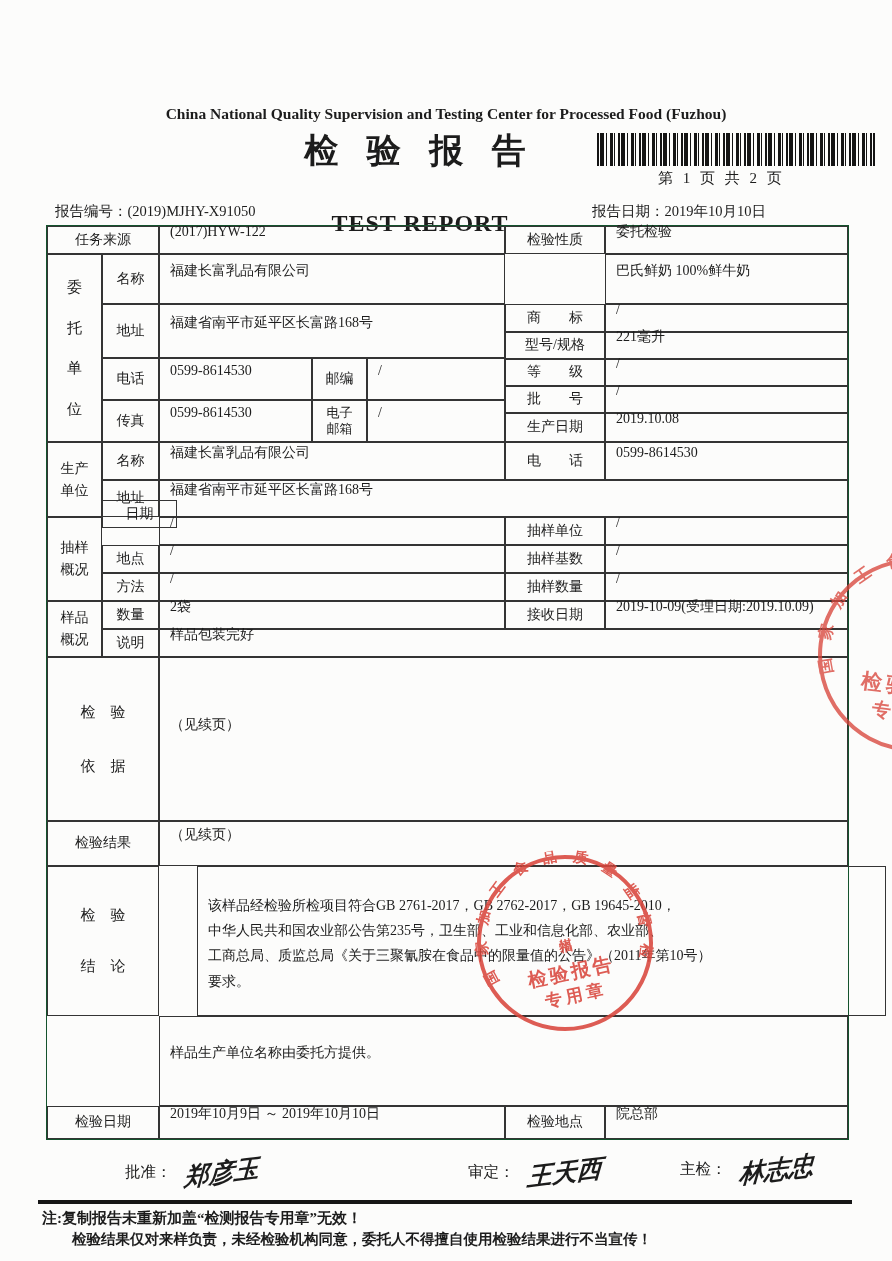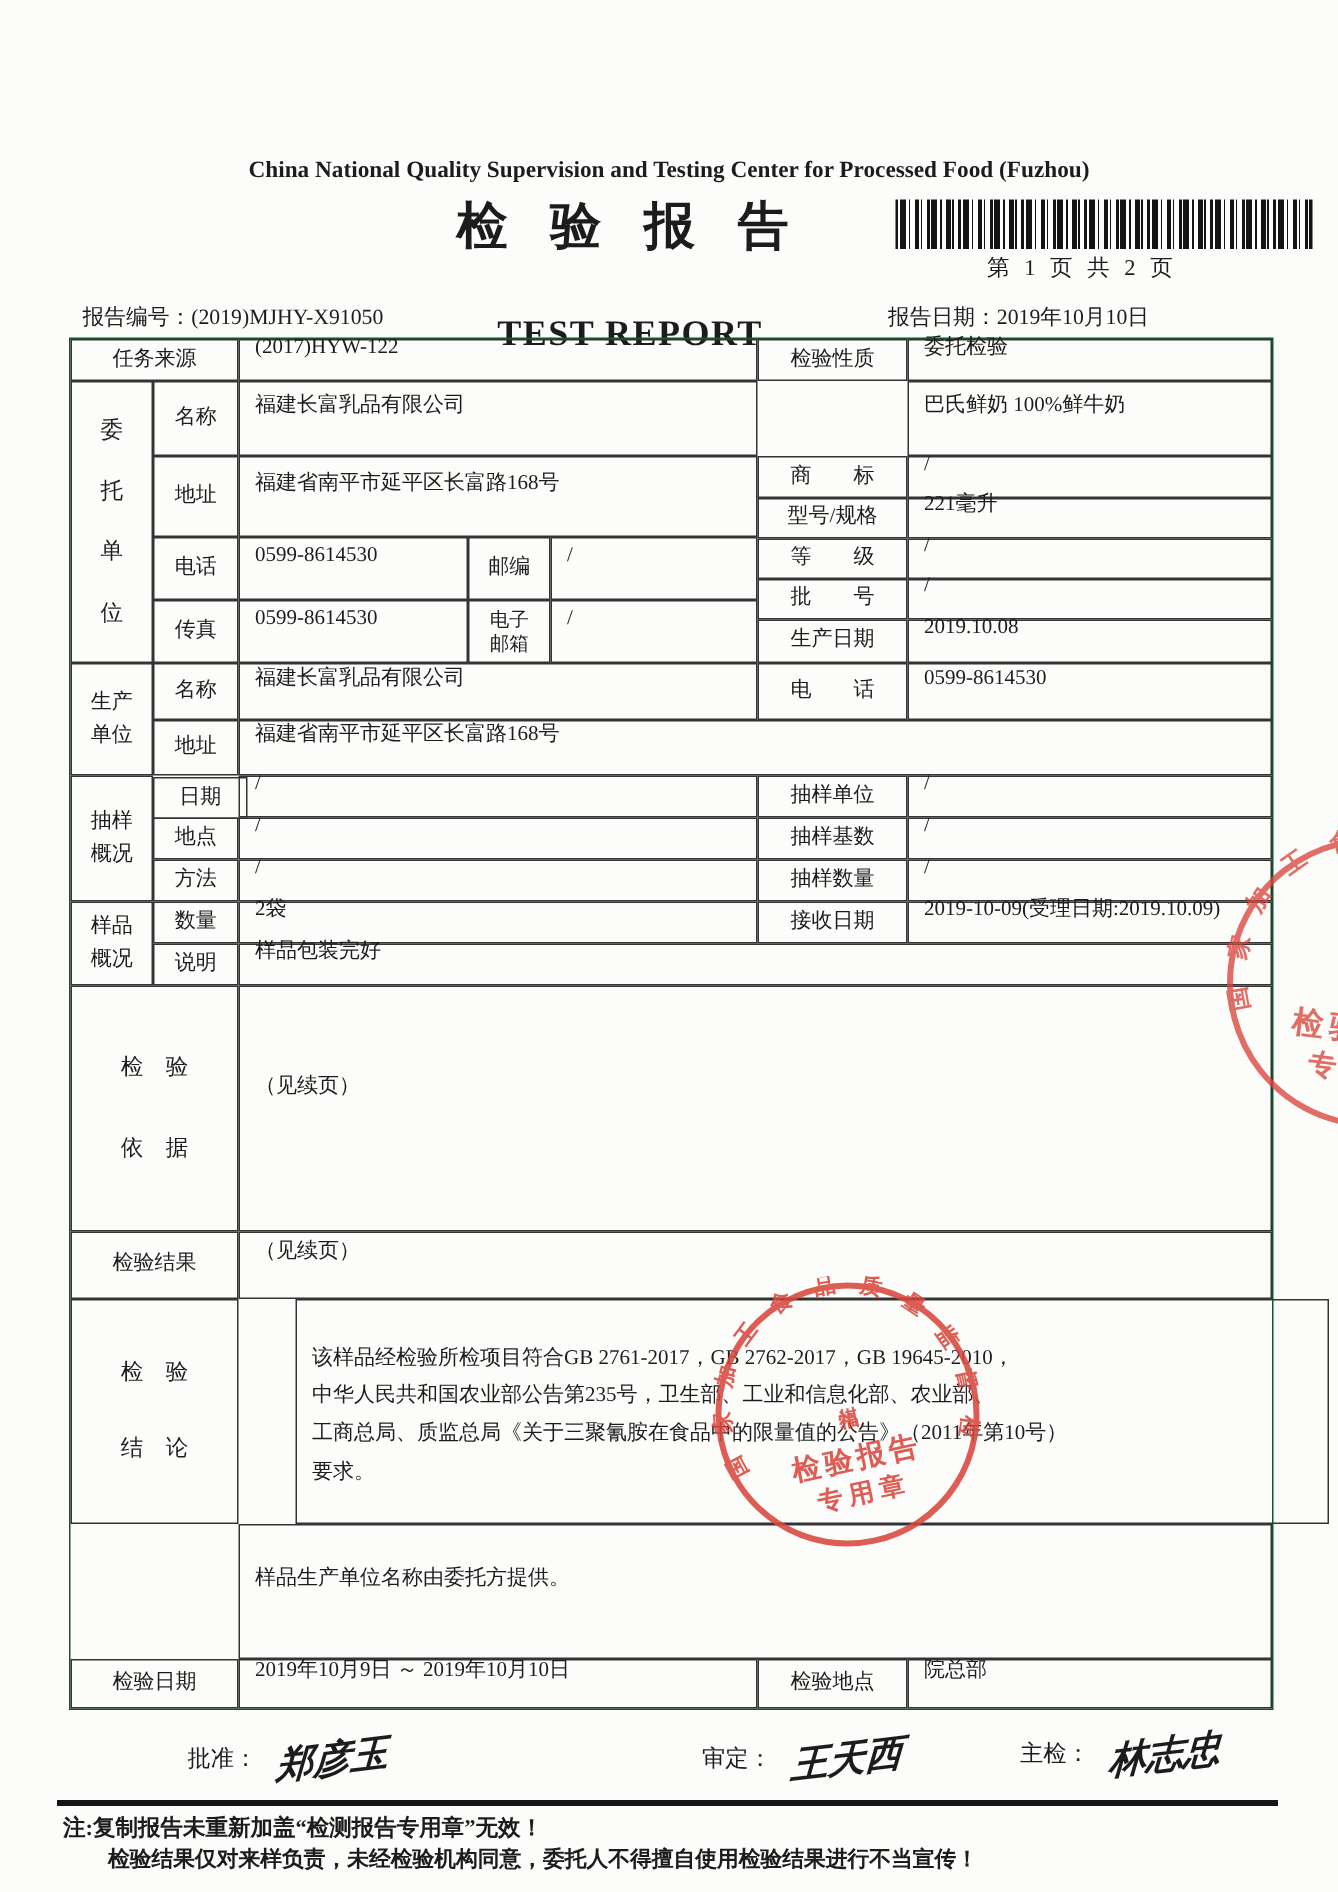--- a/index.html
+++ b/index.html
@@ -120,21 +120,21 @@
 单位</div>
     <div class="cell lab" style="left:55px;top:216px;width:57px;height:38px">名称</div>
     <div class="cell val" style="left:112px;top:216px;width:346px;height:38px">福建长富乳品有限公司</div>
     <div class="cell lab" style="left:458px;top:216px;width:100px;height:38px">电　　话</div>
     <div class="cell val" style="left:558px;top:216px;width:243px;height:38px">0599-8614530</div>
     <div class="cell lab" style="left:55px;top:254px;width:57px;height:37px">地址</div>
     <div class="cell val" style="left:112px;top:254px;width:689px;height:37px">福建省南平市延平区长富路168号</div>
 
     <div class="cell glab lh15" style="left:0;top:291px;width:55px;height:84px;font-size:14px">抽样
 概况</div>
-    <div class="cell lab" style="left:55px;top:292px;width:63px;height:28px">日期</div>
+    <div class="cell lab" style="left:55px;top:274px;width:75px;height:28px">日期</div>
     <div class="cell val" style="left:112px;top:291px;width:346px;height:28px">/</div>
     <div class="cell lab" style="left:458px;top:291px;width:100px;height:28px">抽样单位</div>
     <div class="cell val" style="left:558px;top:291px;width:243px;height:28px">/</div>
     <div class="cell lab" style="left:55px;top:319px;width:57px;height:28px">地点</div>
     <div class="cell val" style="left:112px;top:319px;width:346px;height:28px">/</div>
     <div class="cell lab" style="left:458px;top:319px;width:100px;height:28px">抽样基数</div>
     <div class="cell val" style="left:558px;top:319px;width:243px;height:28px">/</div>
     <div class="cell lab" style="left:55px;top:347px;width:57px;height:28px">方法</div>
     <div class="cell val" style="left:112px;top:347px;width:346px;height:28px">/</div>
     <div class="cell lab" style="left:458px;top:347px;width:100px;height:28px">抽样数量</div>

